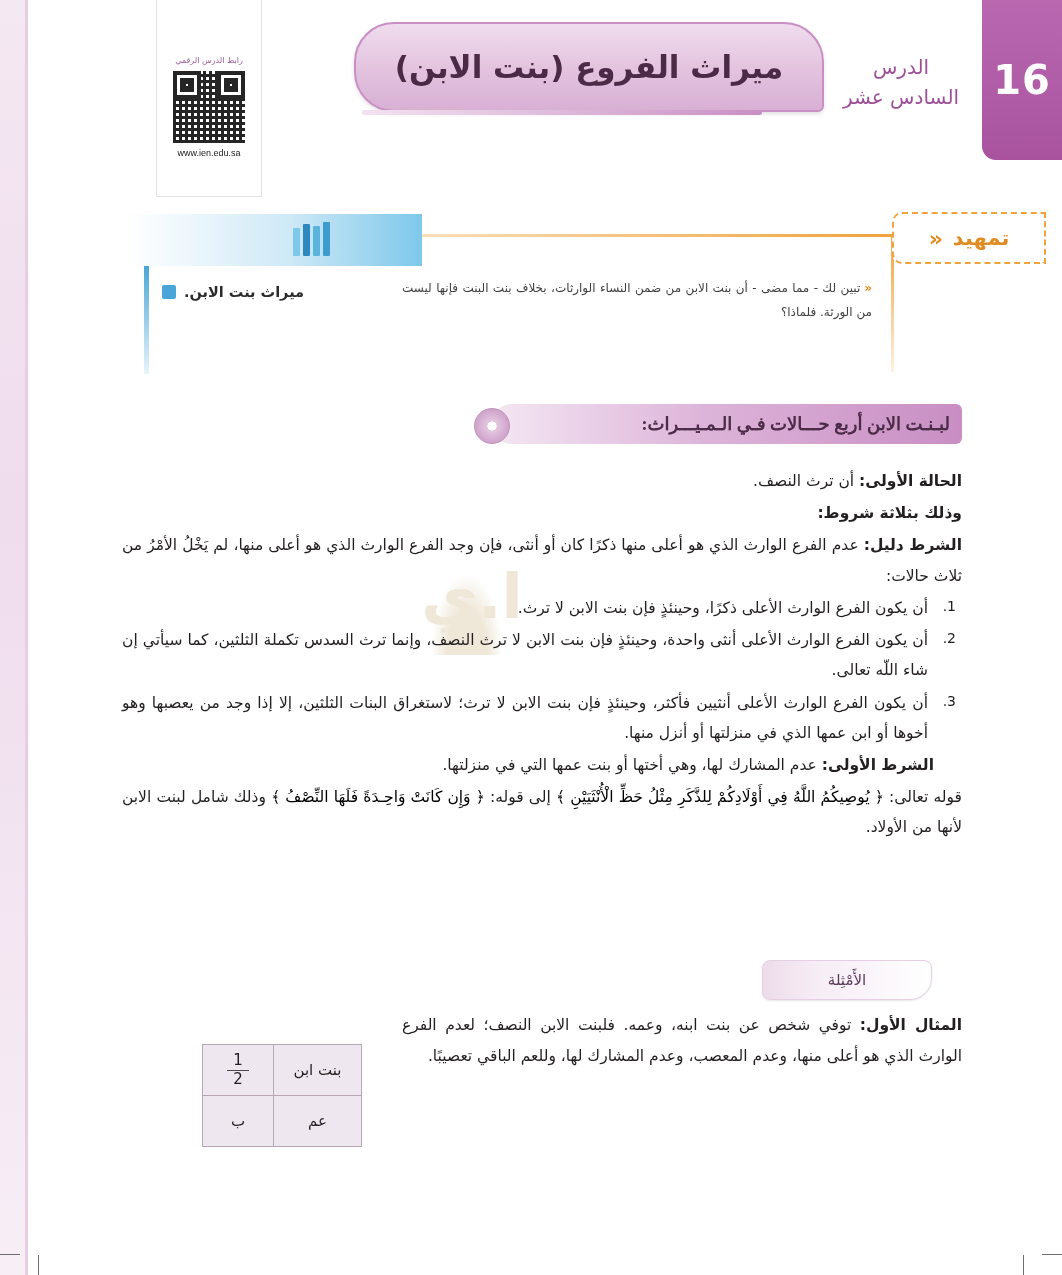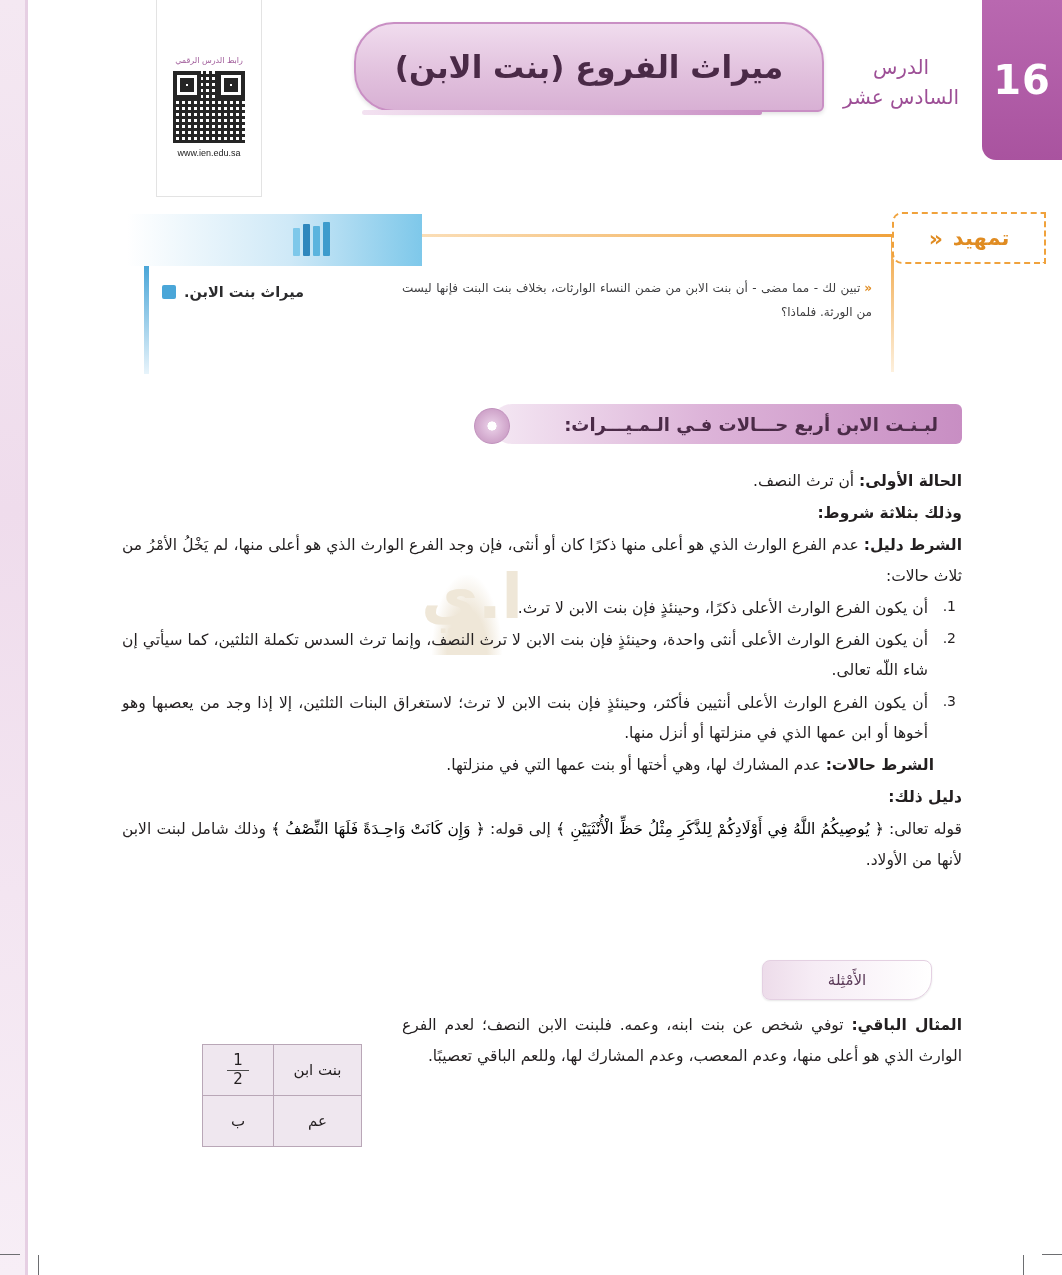--- a/index.html
+++ b/index.html
@@ -263,22 +263,23 @@
   
   .section-banner {
     position: absolute;
     top: 404px; right: 100px;
     width: 470px; height: 40px;
     background: linear-gradient(to left, #c88ec3 0%, #ddb4d9 55%, #f4e7f3 100%);
     border-radius: 20px 6px 6px 20px;
     display: flex;
     align-items: center;
     justify-content: flex-start;
-    padding-right: 24px;
+    padding-right: 12px;
     box-sizing: border-box;
+    font-family: Liberation Serif, serif;
   }
   .section-banner .txt {
     font-size: 18px;
     font-weight: bold;
     color: #4b2b48;
     letter-spacing: .5px;
   }
   .flower-icon {
     position: absolute;
     top: 408px; right: 552px;
@@ -475,33 +476,32 @@
     <div class="b-line b-strong">وذلك بثلاثة شروط:</div>
     <div class="b-line">
       <span class="b-strong">الشرط دليل:</span><span> عدم الفرع الوارث الذي هو أعلى منها ذكرًا كان أو أنثى، فإن وجد الفرع الوارث الذي هو أعلى منها، لم يَخْلُ الأمْرُ من ثلاث حالات:</span>
     </div>
     <ol class="rules">
       <li>أن يكون الفرع الوارث الأعلى ذكرًا، وحينئذٍ فإن بنت الابن لا ترث.</li>
       <li>أن يكون الفرع الوارث الأعلى أنثى واحدة، وحينئذٍ فإن بنت الابن لا ترث النصف، وإنما ترث السدس تكملة الثلثين، كما سيأتي إن شاء اللّه تعالى.</li>
       <li>أن يكون الفرع الوارث الأعلى أنثيين فأكثر، وحينئذٍ فإن بنت الابن لا ترث؛ لاستغراق البنات الثلثين، إلا إذا وجد من يعصبها وهو أخوها أو ابن عمها الذي في منزلتها أو أنزل منها.</li>
     </ol>
     <div class="b-line indent-r">
-      <span class="b-strong">الشرط حالات:</span><span> عدم المشارك لها، وهي أختها أو بنت عمها التي في منزلتها.</span>
+      <span class="b-strong">الشرط الأولى:</span><span> عدم المشارك لها، وهي أختها أو بنت عمها التي في منزلتها.</span>
     </div>
-    <div class="b-line b-strong">دليل ذلك:</div>
     <div class="b-line">
       <span>قوله تعالى: </span><span class="quran">﴿ يُوصِيكُمُ اللَّهُ فِي أَوْلَادِكُمْ لِلذَّكَرِ مِثْلُ حَظِّ الْأُنْثَيَيْنِ ﴾</span><span> إلى قوله: </span><span class="quran">﴿ وَإِن كَانَتْ وَاحِـدَةً فَلَهَا النِّصْفُ ﴾</span><span> وذلك شامل لبنت الابن لأنها من الأولاد.</span>
     </div>
   </div>
 
   <div class="examples-tab">
     <span class="t">الأَمْثِلة</span>
   </div>
   <div class="example-text">
-    <span class="b-strong">المثال الباقي:</span><span> توفي شخص عن بنت ابنه، وعمه. فلبنت الابن النصف؛ لعدم الفرع الوارث الذي هو أعلى منها، وعدم المعصب، وعدم المشارك لها، وللعم الباقي تعصيبًا.</span>
+    <span class="b-strong">المثال الأول:</span><span> توفي شخص عن بنت ابنه، وعمه. فلبنت الابن النصف؛ لعدم الفرع الوارث الذي هو أعلى منها، وعدم المعصب، وعدم المشارك لها، وللعم الباقي تعصيبًا.</span>
   </div>
 
   <table class="share-table">
     <tbody>
         <tr>
       <td>بنت ابن</td>
       <td class="frac">
         <span class="frac-box">
           <span class="num">1</span>
           <span class="den">2</span>

